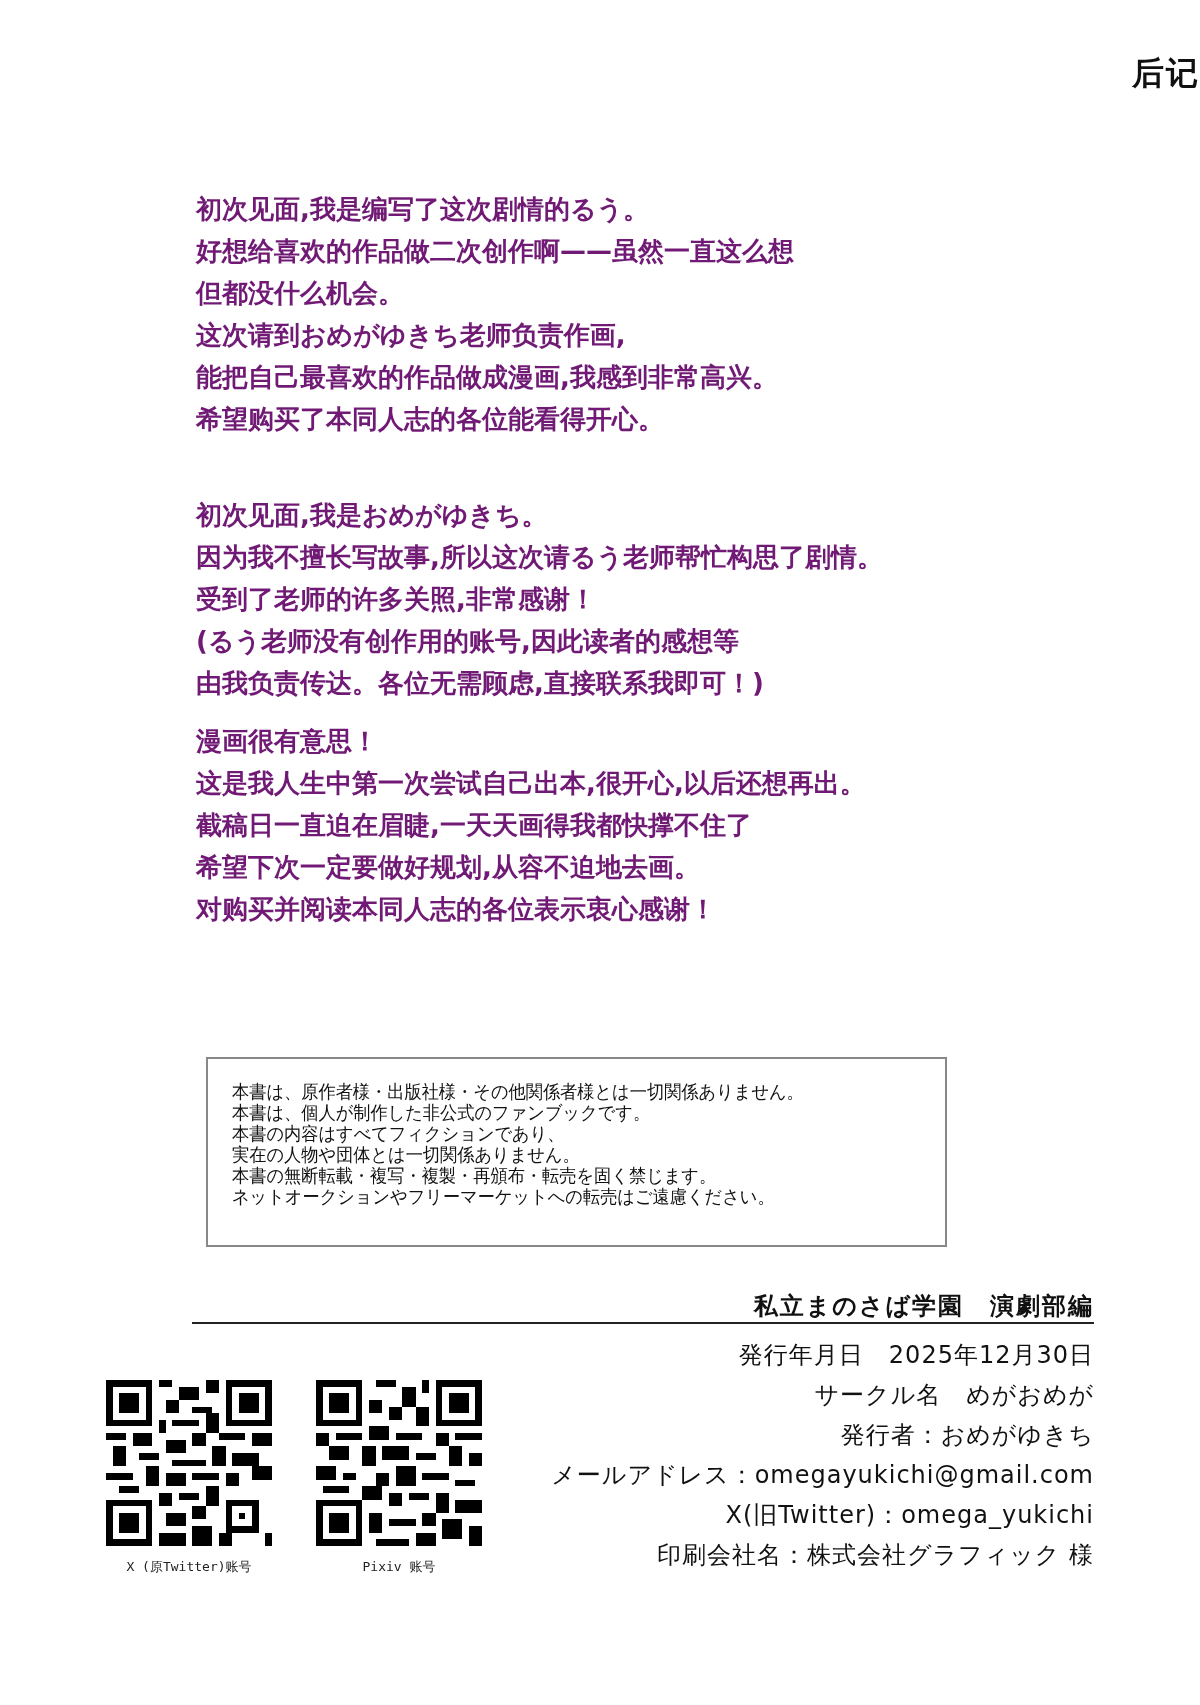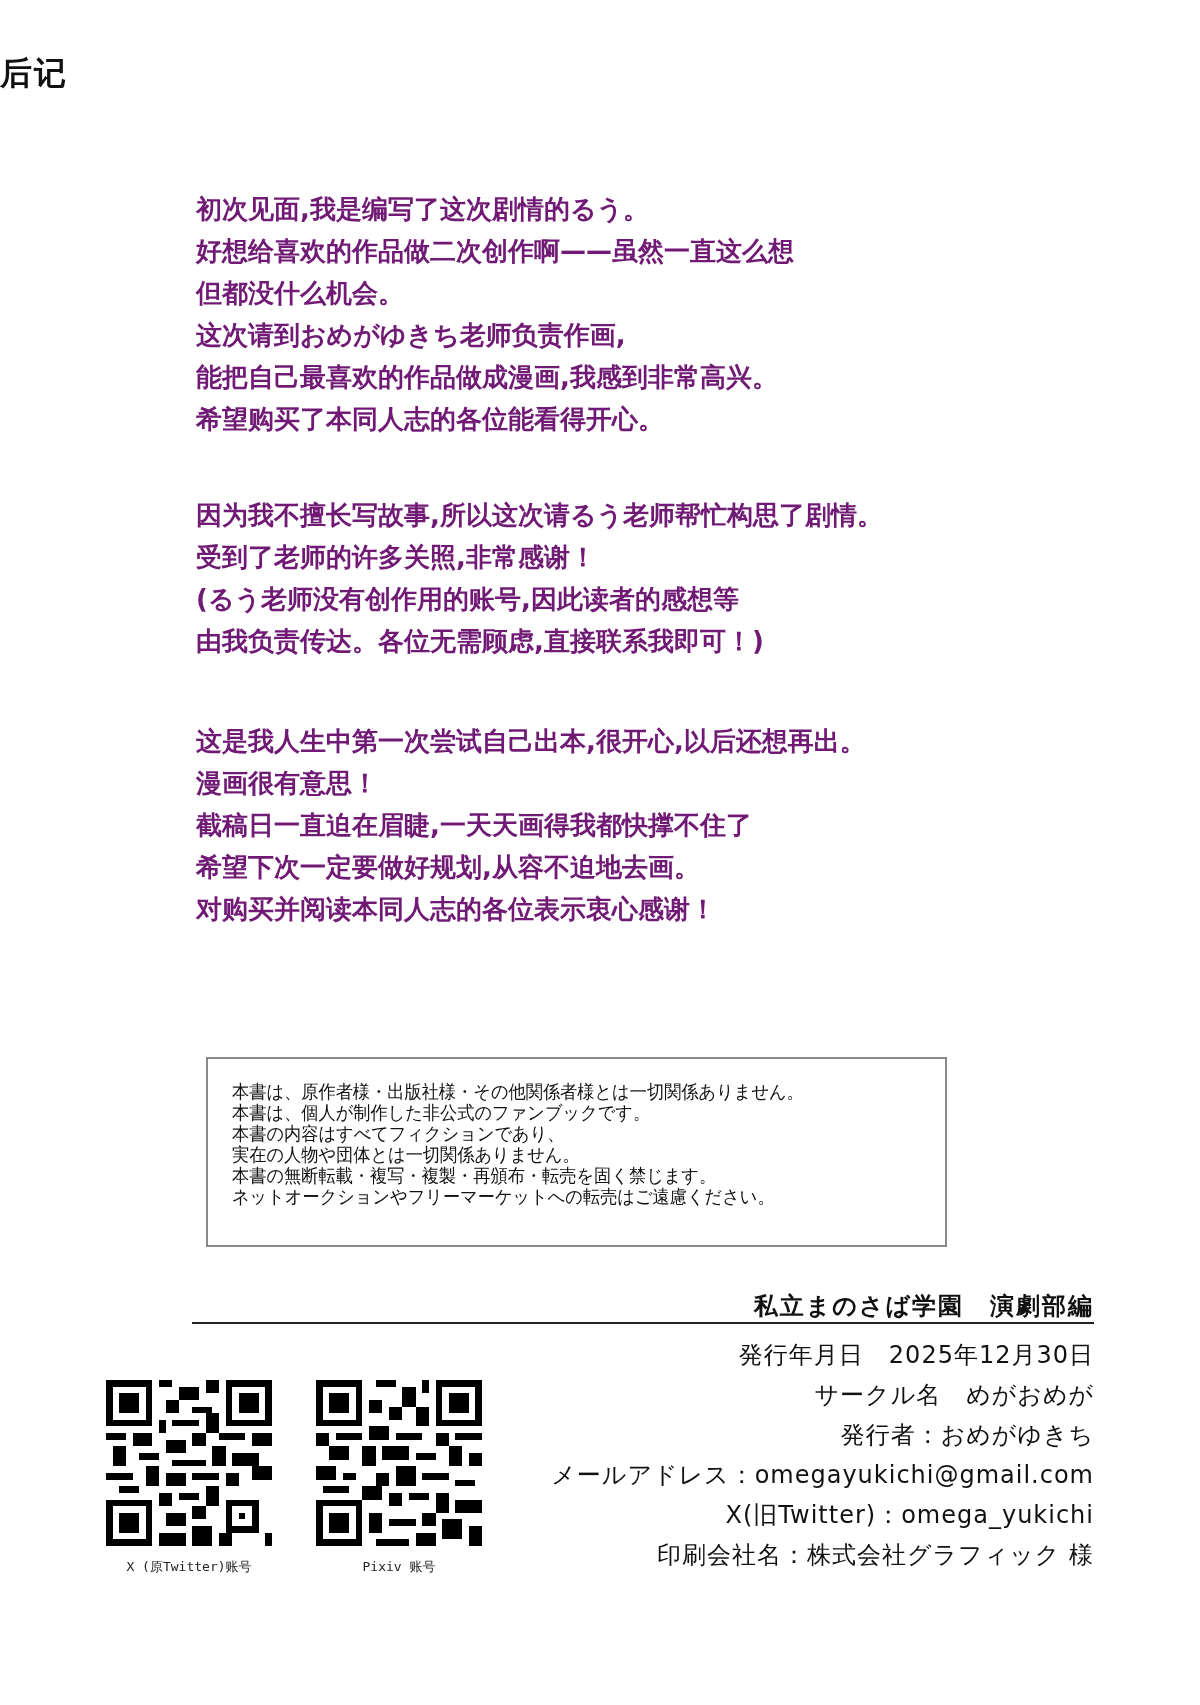--- a/index.html
+++ b/index.html
@@ -1,21 +1,21 @@
 <!DOCTYPE html>
 <html><head>
 <meta charset="utf-8">
 <style>
   html, body { margin: 0; padding: 0; background: #ffffff; }
   body {
     width: 1200px; height: 1705px; position: relative; overflow: hidden;
     font-family: "DejaVu Sans", "Liberation Sans", sans-serif; color: #111;
   }
   .title {
-    position: absolute; top: 52px; left: 0; width: 1200px; text-align: left;
+    position: absolute; top: 52px; left: 0; width: 1200px; text-align: right;
     font-size: 32px; font-weight: bold; letter-spacing: 2px;
   }
   .para {
     position: absolute; left: 196px; width: 850px;
     font-size: 26px; line-height: 42px; font-weight: bold; color: #701a75;
   }
   .para .line { display: block; white-space: nowrap; }
   #para1 { top: 188px; }
   #para2 { top: 494px; }
   #para3 { top: 720px; }
@@ -66,29 +66,30 @@
 <div class="para" id="para1">
   <span class="line">初次见面,我是编写了这次剧情的るう。</span>
   <span class="line">好想给喜欢的作品做二次创作啊——虽然一直这么想</span>
   <span class="line">但都没什么机会。</span>
   <span class="line">这次请到おめがゆきち老师负责作画,</span>
   <span class="line">能把自己最喜欢的作品做成漫画,我感到非常高兴。</span>
   <span class="line">希望购买了本同人志的各位能看得开心。</span>
 </div>
 
 <div class="para" id="para2">
+  <span class="line">初次见面,我是おめがゆきち。</span>
   <span class="line">因为我不擅长写故事,所以这次请るう老师帮忙构思了剧情。</span>
   <span class="line">受到了老师的许多关照,非常感谢！</span>
   <span class="line">(るう老师没有创作用的账号,因此读者的感想等</span>
   <span class="line">由我负责传达。各位无需顾虑,直接联系我即可！)</span>
 </div>
 
 <div class="para" id="para3">
+  <span class="line">漫画很有意思！</span>
   <span class="line">这是我人生中第一次尝试自己出本,很开心,以后还想再出。</span>
-  <span class="line">漫画很有意思！</span>
   <span class="line">截稿日一直迫在眉睫,一天天画得我都快撑不住了</span>
   <span class="line">希望下次一定要做好规划,从容不迫地去画。</span>
   <span class="line">对购买并阅读本同人志的各位表示衷心感谢！</span>
 </div>
 
 <div class="disclaimer">
   <span class="line">本書は、原作者様・出版社様・その他関係者様とは一切関係ありません。</span>
   <span class="line">本書は、個人が制作した非公式のファンブックです。</span>
   <span class="line">本書の内容はすべてフィクションであり、</span>
   <span class="line">実在の人物や団体とは一切関係ありません。</span>

